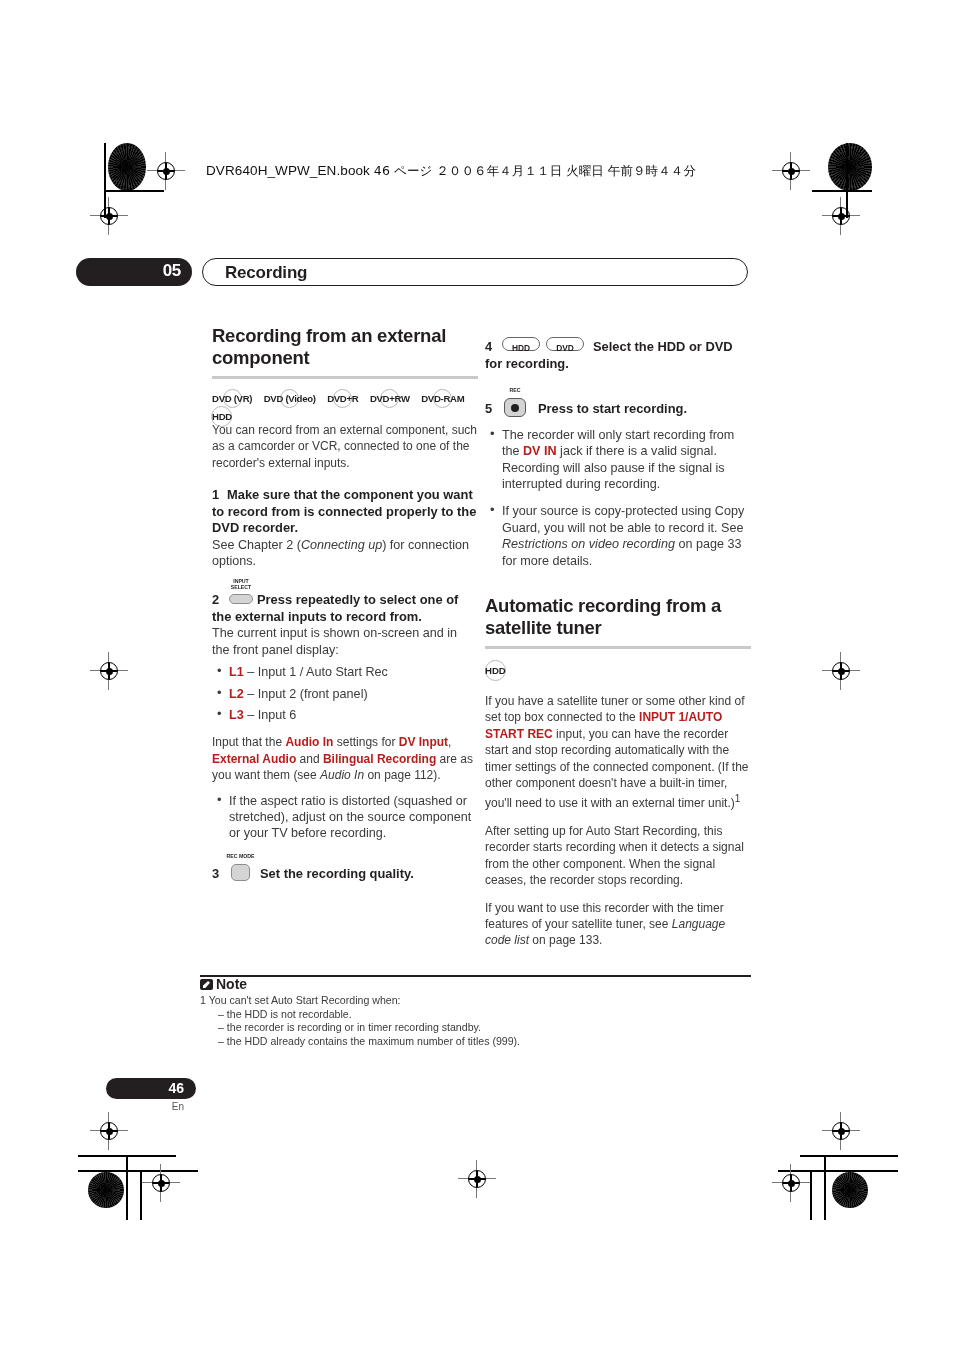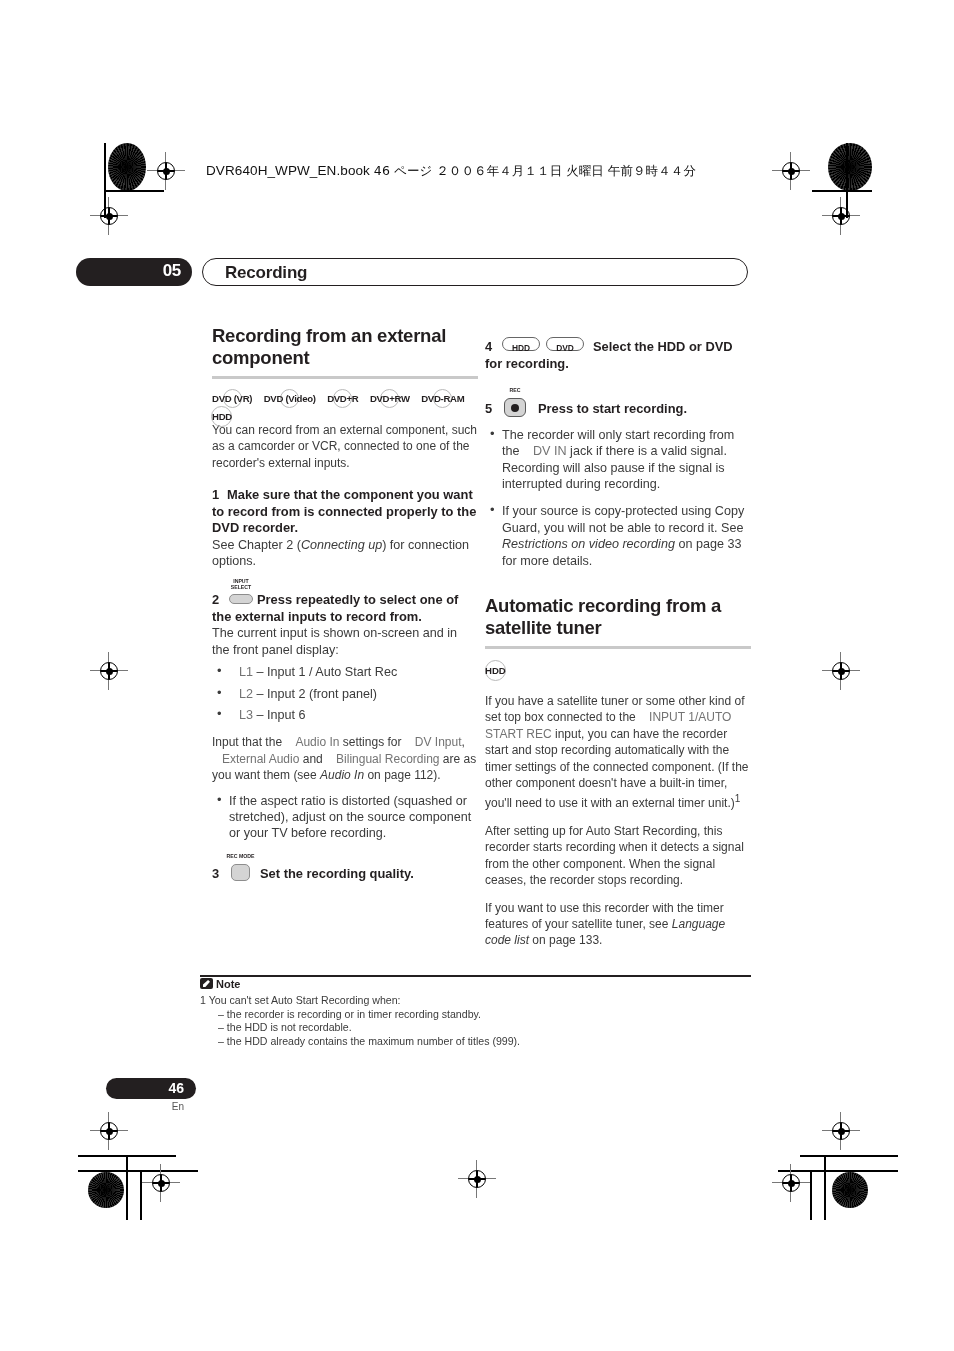--- a/index.html
+++ b/index.html
@@ -44,21 +44,21 @@
   .col.right{left:485px;}
 
   h2.sec{font-size:18.5px;font-weight:bold;line-height:22px;margin:0;
      color:#231f20;letter-spacing:-0.25px;}
   .rule{height:3px;background:#c9c9c9;margin:7px 0 0 0;}
 
   p.body{font-size:12px;line-height:16.4px;margin:11px 0 0 0;color:#3b3b3b;}
   p.step{font-size:12.9px;line-height:16.6px;margin:16px 0 0 0;
      font-weight:bold;color:#231f20;}
   p.cont{font-size:12.6px;line-height:16.4px;margin:0;color:#3b3b3b;}
-  b{font-weight:normal;color:#737373;margin-left:10px;}
+  b{font-weight:bold;color:#b91c1c;}
   i{font-style:italic;}
 
   ul.bul{list-style:none;margin:9px 0 0 0;padding:0;}
   ul.bul li{position:relative;padding-left:17px;font-size:12.6px;
      line-height:16.4px;color:#3b3b3b;margin-bottom:5px;}
   ul.bul li:before{content:"\2022";position:absolute;left:5px;top:-1px;
      font-size:13px;color:#3b3b3b;}
   ul.bul.t1{margin-top:6px;}
 
   
@@ -105,21 +105,21 @@
   .stepnum{display:inline-block;width:15px;}
 
   
   .noterule{position:absolute;left:200px;top:975px;width:551px;height:1.6px;
      background:#231f20;}
   .notebox{position:absolute;left:200px;top:978px;width:551px;}
   .noteicon{display:inline-block;width:13px;height:11px;background:#231f20;
      border-radius:2px;position:relative;vertical-align:-1px;margin-right:3px;}
   .noteicon:after{content:"";position:absolute;left:3px;top:2px;width:7px;height:7px;
      background:#fff;clip-path:polygon(72% 0%,100% 26%,34% 100%,0% 100%,0% 66%);}
-  .notetitle{font-size:11px;font-weight:bold;color:#231f20;margin:0;
+  .notetitle{font-size:14px;font-weight:bold;color:#231f20;margin:0;
      line-height:13px;}
   .noteitem{font-size:10.6px;line-height:13.6px;color:#3b3b3b;margin:3px 0 0 0;}
   .notesub{font-size:10.6px;line-height:13.6px;color:#3b3b3b;margin:0 0 0 18px;}
 
   
   .pagebadge{position:absolute;left:106px;top:1078px;width:90px;height:21px;
      background:#231f20;border-radius:10.5px;}
   .pagebadge span{position:absolute;right:12px;top:2px;color:#fff;
      font-size:14px;font-weight:bold;}
   .pagelang{position:absolute;left:106px;top:1101px;width:90px;text-align:right;
@@ -341,21 +341,21 @@
 
   <p class="body">After setting up for Auto Start Recording, this recorder starts recording when it detects a signal from the other component. When the signal ceases, the recorder stops recording.</p>
 
   <p class="body"><span>If you want to use this recorder with the timer features of your satellite tuner, see </span><i>Language code list</i><span> on page 133.</span></p>
 </div>
 
 <div class="noterule"></div>
 <div class="notebox">
   <p class="notetitle"><span class="noteicon"></span><span>Note</span></p>
   <p class="noteitem">1 You can't set Auto Start Recording when:</p>
+  <p class="notesub">– the HDD is not recordable.</p>
   <p class="notesub">– the recorder is recording or in timer recording standby.</p>
-  <p class="notesub">– the HDD is not recordable.</p>
   <p class="notesub">– the HDD already contains the maximum number of titles (999).</p>
 </div>
 
 <div class="pagebadge">
   <span>46</span>
 </div>
 <div class="pagelang">En</div>
 
 </body></html>

